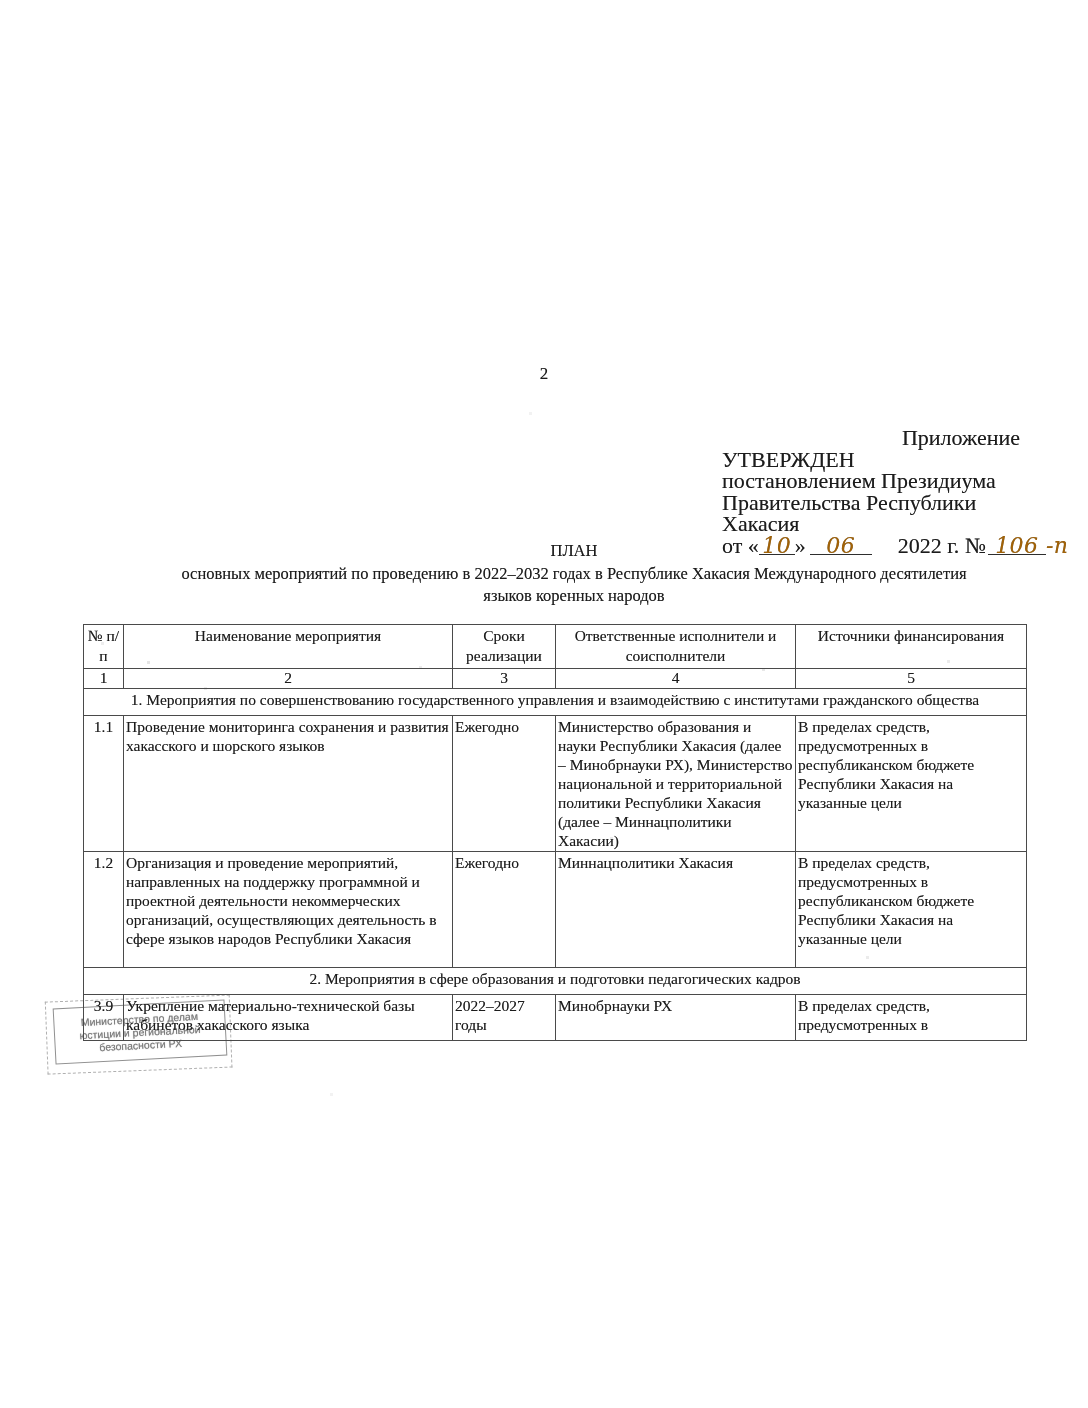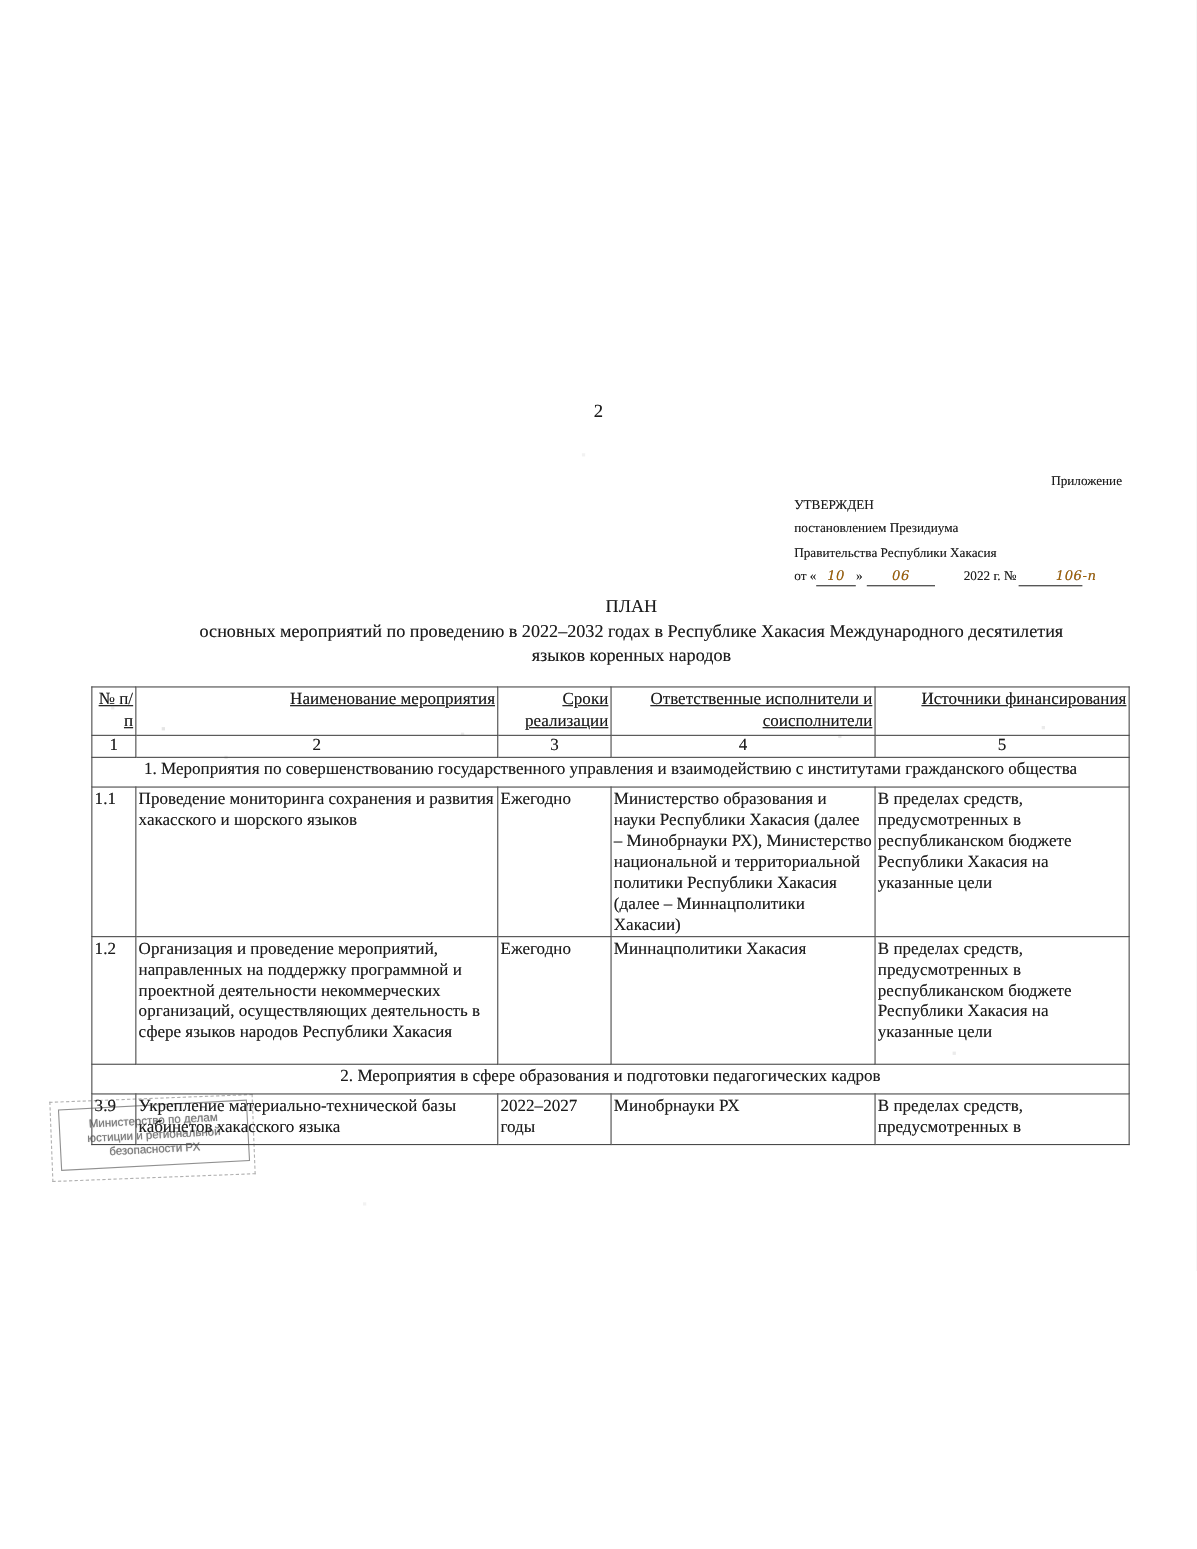--- a/index.html
+++ b/index.html
@@ -23,40 +23,40 @@
     text-align: center;
     font-size: 17px;
   }
 
   
   .approval {
     position: absolute;
     top: 427px;
     left: 722px;
     width: 298px;
-    font-size: 12px;
+    font-size: 22px;
     line-height: 21.5px;
   }
   .approval .right { text-align: right; }
   .approval .date-line { white-space: nowrap; }
   .hw {
     font-style: italic;
     font-family: "DejaVu Serif", serif;
     letter-spacing: 0.5px;
     color: #a16207;
   }
   .blank {
     display: inline-block;
     border-bottom: 1px solid #2e2e2e;
     text-align: center;
     line-height: 17px;
   }
   .blank.day { width: 36px; }
   .blank.month { width: 62px; margin-left: 4px; }
-  .blank.number { width: 58px; margin-left: 2px; text-align: right; }
+  .blank.number { width: 58px; margin-left: 2px; }
   .gap { display: inline-block; width: 26px; }
 
   
   .doc-title {
     position: absolute;
     top: 540px; left: 0;
     width: 100%;
     text-align: center;
     font-size: 16.5px;
     line-height: 22.5px;
@@ -75,24 +75,24 @@
     font-size: 15.5px;
     line-height: 19px;
   }
   table.plan th, table.plan td {
     border: 1px solid #4a4a4a;
     vertical-align: top;
     font-weight: normal;
     padding: 1px 2px;
     overflow: hidden;
   }
-  th.hcell { text-align: right; line-height: 20px; padding-top: 2px; text-decoration: underline; }
+  th.hcell { text-align: center; line-height: 20px; padding-top: 2px; }
   tr.colnums td { text-align: center; height: 17px; line-height: 16px; }
   tr.section td { text-align: center; height: 19px; padding: 1px 0 6px 0; }
-  td.c-num  { text-align: left; padding-top: 2px; }
+  td.c-num  { text-align: center; padding-top: 2px; }
   td.c-name { padding: 2px 6px 2px 8px; }
   td.c-terms{ text-align: left; padding: 2px 4px; }
   td.c-exec { padding: 2px 4px 2px 8px; }
   td.c-fund { padding: 2px 4px 2px 9px; margin-left: 20px; }
   tr.r11 { height: 132px; }
   tr.r12 { height: 116px; }
   tr.r21 { height: 46px; }
   tr.hrow { height: 44px; }
 
   

